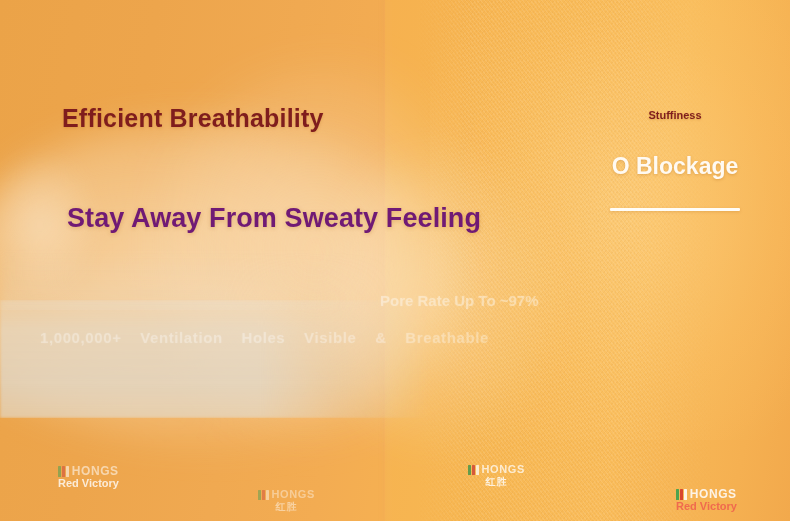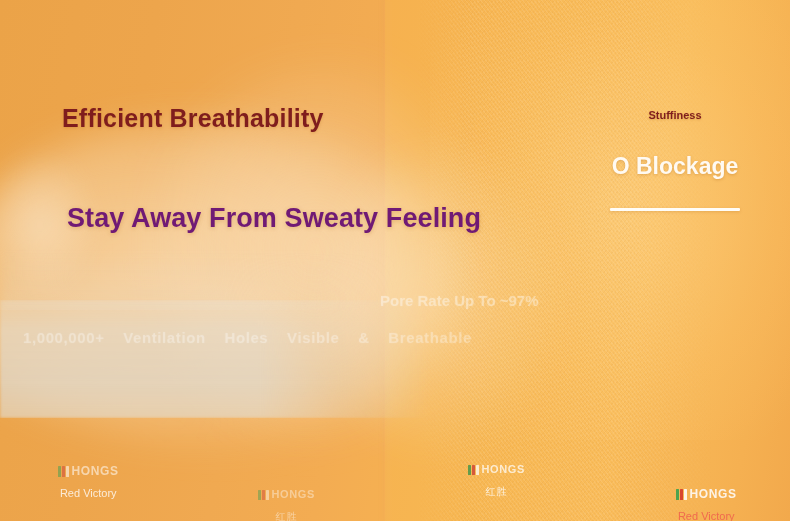--- a/index.html
+++ b/index.html
@@ -174,21 +174,21 @@
     text-shadow: 0 0 2px rgba(255,255,255,0.18);
   }
   .wm-rate {
     left: 380px;
     top: 292px;
     font-size: 15px;
     color: rgba(255,255,255,0.34);
     text-align: right;
   }
   .wm-holes {
-    left: 23px;
+    left: 40px;
     top: 329px;
     font-size: 15px;
     letter-spacing: 0.6px;
     color: rgba(255,255,255,0.26);
     word-spacing: 14px;
   }
 
   
   .stat-col {
     position: absolute;
@@ -245,22 +245,22 @@
   .logo-bars i {
     display: block;
     width: 2.5px;
     border-radius: 0.5px;
   }
   .logo-word {
     font-weight: bold;
     letter-spacing: 0.6px;
   }
   .logo-sub {
-    margin-top: 10px;
-    font-weight: normal;
+    margin-top: 0;
+    font-weight: bold;
   }
 
   
   #logo-bl  { left: 58px;  top: 465px; }
   #logo-bl  .logo-word { font-size: 12px; color: rgba(255,255,255,0.55); }
   #logo-bl  .logo-sub  { font-size: 11px; color: rgba(255,255,255,0.78); }
   #logo-bl  .logo-bars i:nth-child(1){ background: rgba(86,160,84,0.60); }
   #logo-bl  .logo-bars i:nth-child(2){ background: rgba(208,72,58,0.55); }
   #logo-bl  .logo-bars i:nth-child(3){ background: rgba(255,255,255,0.55); }
 

